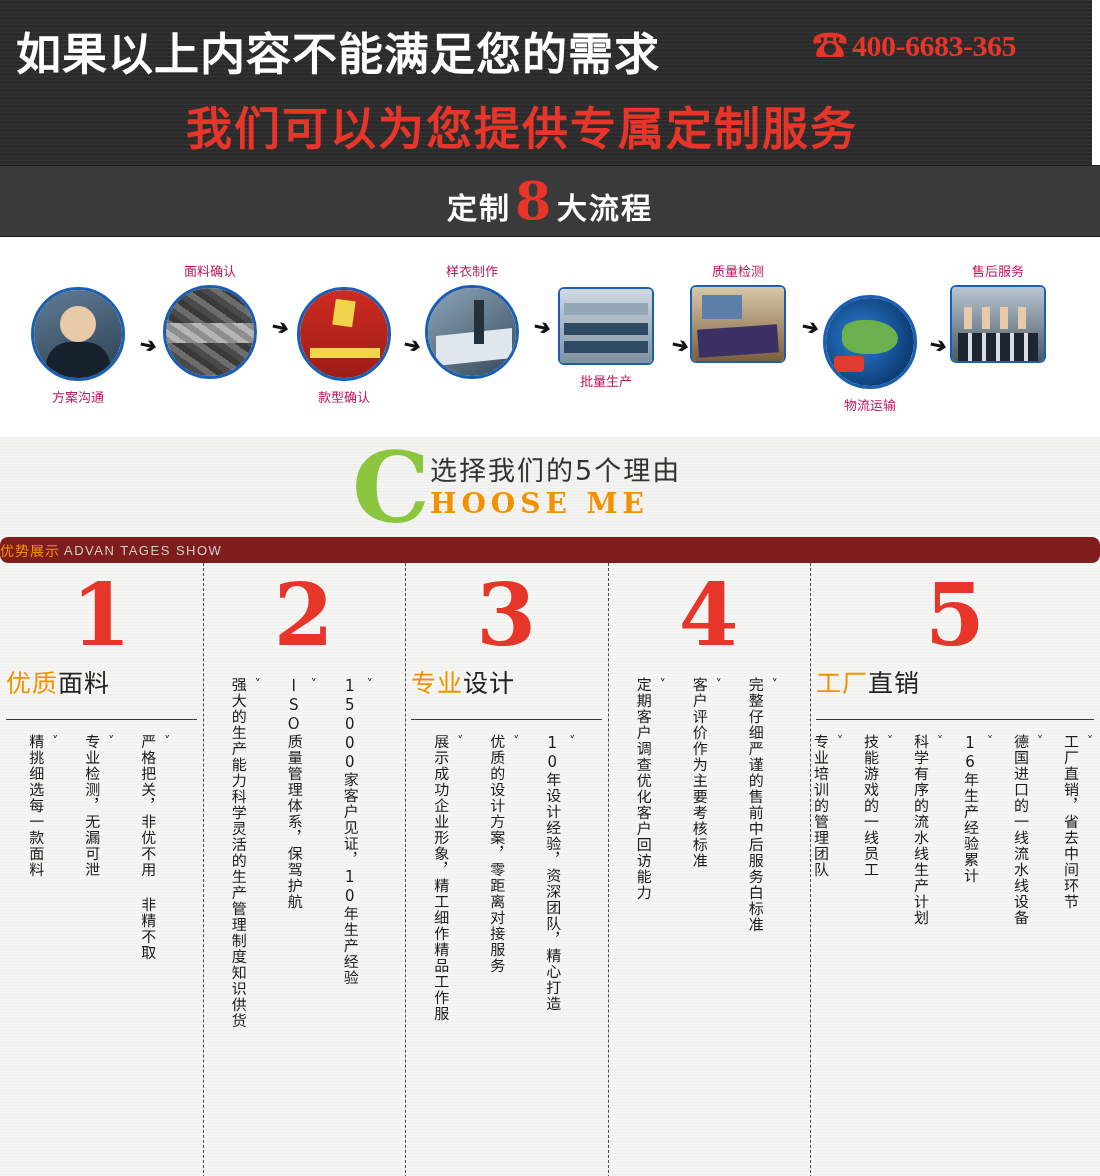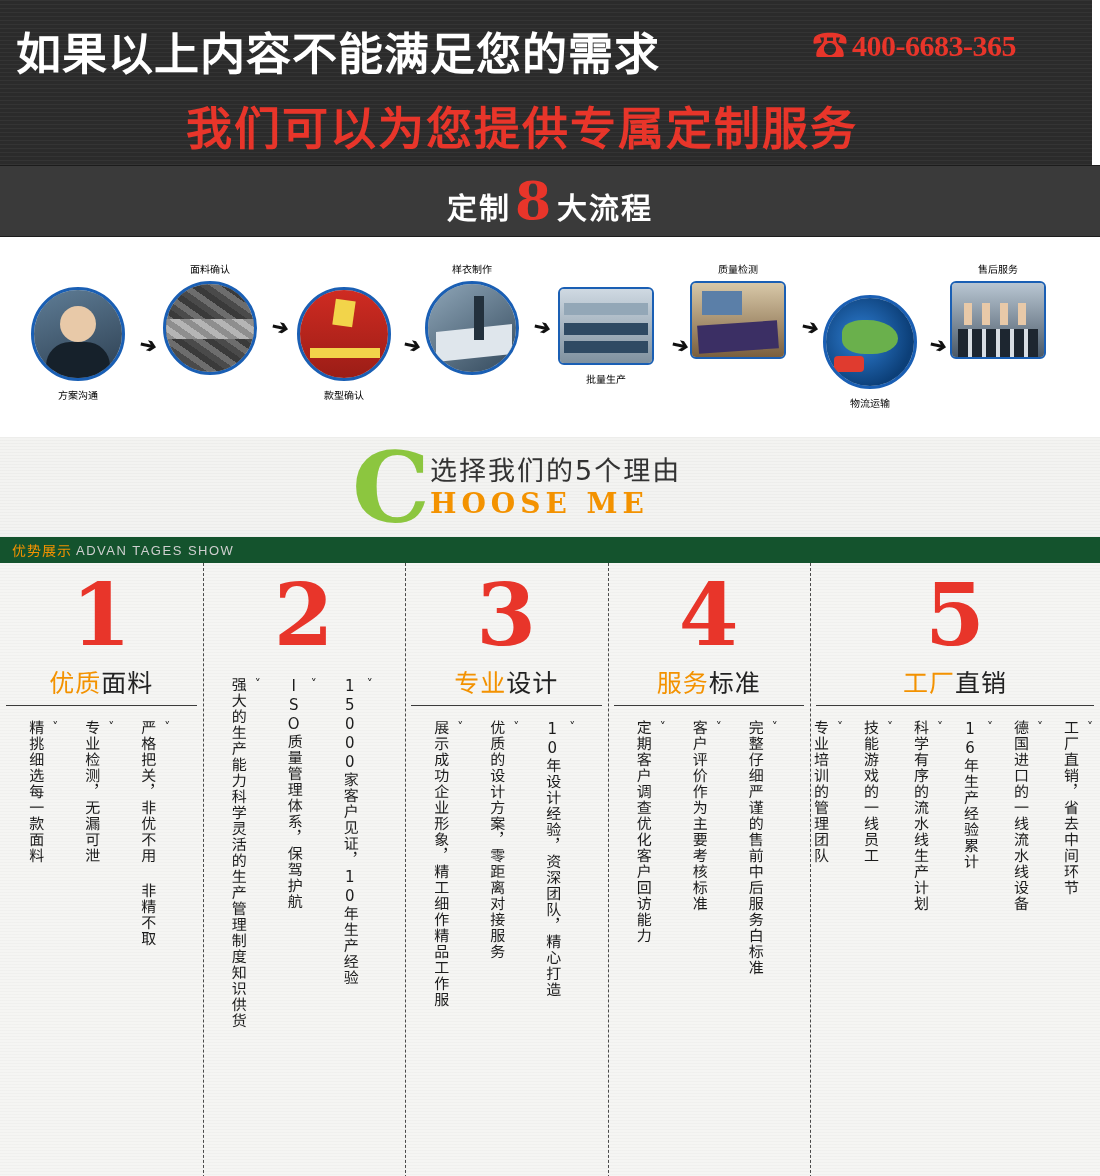--- a/index.html
+++ b/index.html
@@ -125,22 +125,22 @@
     position: relative;
     background: #c9d4de;
   }
   .flow-thumb.sq {
     border-radius: 6px;
     border: 2px solid #1a5fb4;
     width: 92px;
     height: 74px;
   }
   .flow-label {
-    font-size: 10px;
-    color: #000000;
+    font-size: 13px;
+    color: #be185d;
     margin-top: 6px;
     white-space: nowrap;
     font-family: Liberation Serif, serif;
   }
   .flow-label.above {
     margin: 0 0 5px 0;
   }
   .arrow {
     position: absolute;
     color: #111;
@@ -254,25 +254,26 @@
     color: #f39200;
     letter-spacing: 5px;
     font-family: "DejaVu Serif", "Liberation Serif", serif;
   }
 
   
   .adv-bar {
     position: relative;
     width: 1100px;
     height: 26px;
-    background: #14532d;
+    background: #7f1d1d;
     display: flex;
     align-items: center;
-    padding-left: 12px;
+    padding-left: 0;
     box-sizing: border-box;
+    border-radius: 8px;
   }
   .adv-cn {
     color: #f39200;
     font-size: 14px;
     letter-spacing: 1px;
     font-family: "DejaVu Sans", "Liberation Sans", sans-serif;
   }
   .adv-en {
     color: #cfcfcf;
     font-size: 13px;
@@ -307,25 +308,24 @@
   }
   .col-num {
     text-align: center;
     font-size: 86px;
     line-height: 96px;
     font-weight: bold;
     color: #e8352a;
     font-family: "DejaVu Serif", "Liberation Serif", serif;
   }
   .col-title {
-    text-align: center;
     font-size: 25px;
     color: #222;
     letter-spacing: 1px;
-    padding-bottom: 6px;
+    padding-bottom: 20px;
     border-bottom: 1px solid #3b3b3b;
     margin: 0 6px 0 6px;
     font-family: "DejaVu Sans", "Liberation Sans", sans-serif;
     white-space: nowrap;
   }
   .col-title .hl { color: #f39200; }
   .col-items {
     display: flex;
     flex-direction: row-reverse;
     justify-content: center;
@@ -478,23 +478,20 @@
     </div>
     <div class="col-items">
       <div class="v-item"><span class="chev">˅</span><span>10年设计经验，资深团队，精心打造</span></div>
       <div class="v-item"><span class="chev">˅</span><span>优质的设计方案，零距离对接服务</span></div>
       <div class="v-item"><span class="chev">˅</span><span>展示成功企业形象，精工细作精品工作服</span></div>
     </div>
   </div>
 
   <div class="col">
     <div class="col-num">4</div>
-    <div class="col-title">
-      <span class="hl">服务</span><span>标准</span>
-    </div>
     <div class="col-items">
       <div class="v-item"><span class="chev">˅</span><span>完整仔细严谨的售前中后服务白标准</span></div>
       <div class="v-item"><span class="chev">˅</span><span>客户评价作为主要考核标准</span></div>
       <div class="v-item"><span class="chev">˅</span><span>定期客户调查优化客户回访能力</span></div>
     </div>
   </div>
 
   <div class="col">
     <div class="col-num">5</div>
     <div class="col-title">

